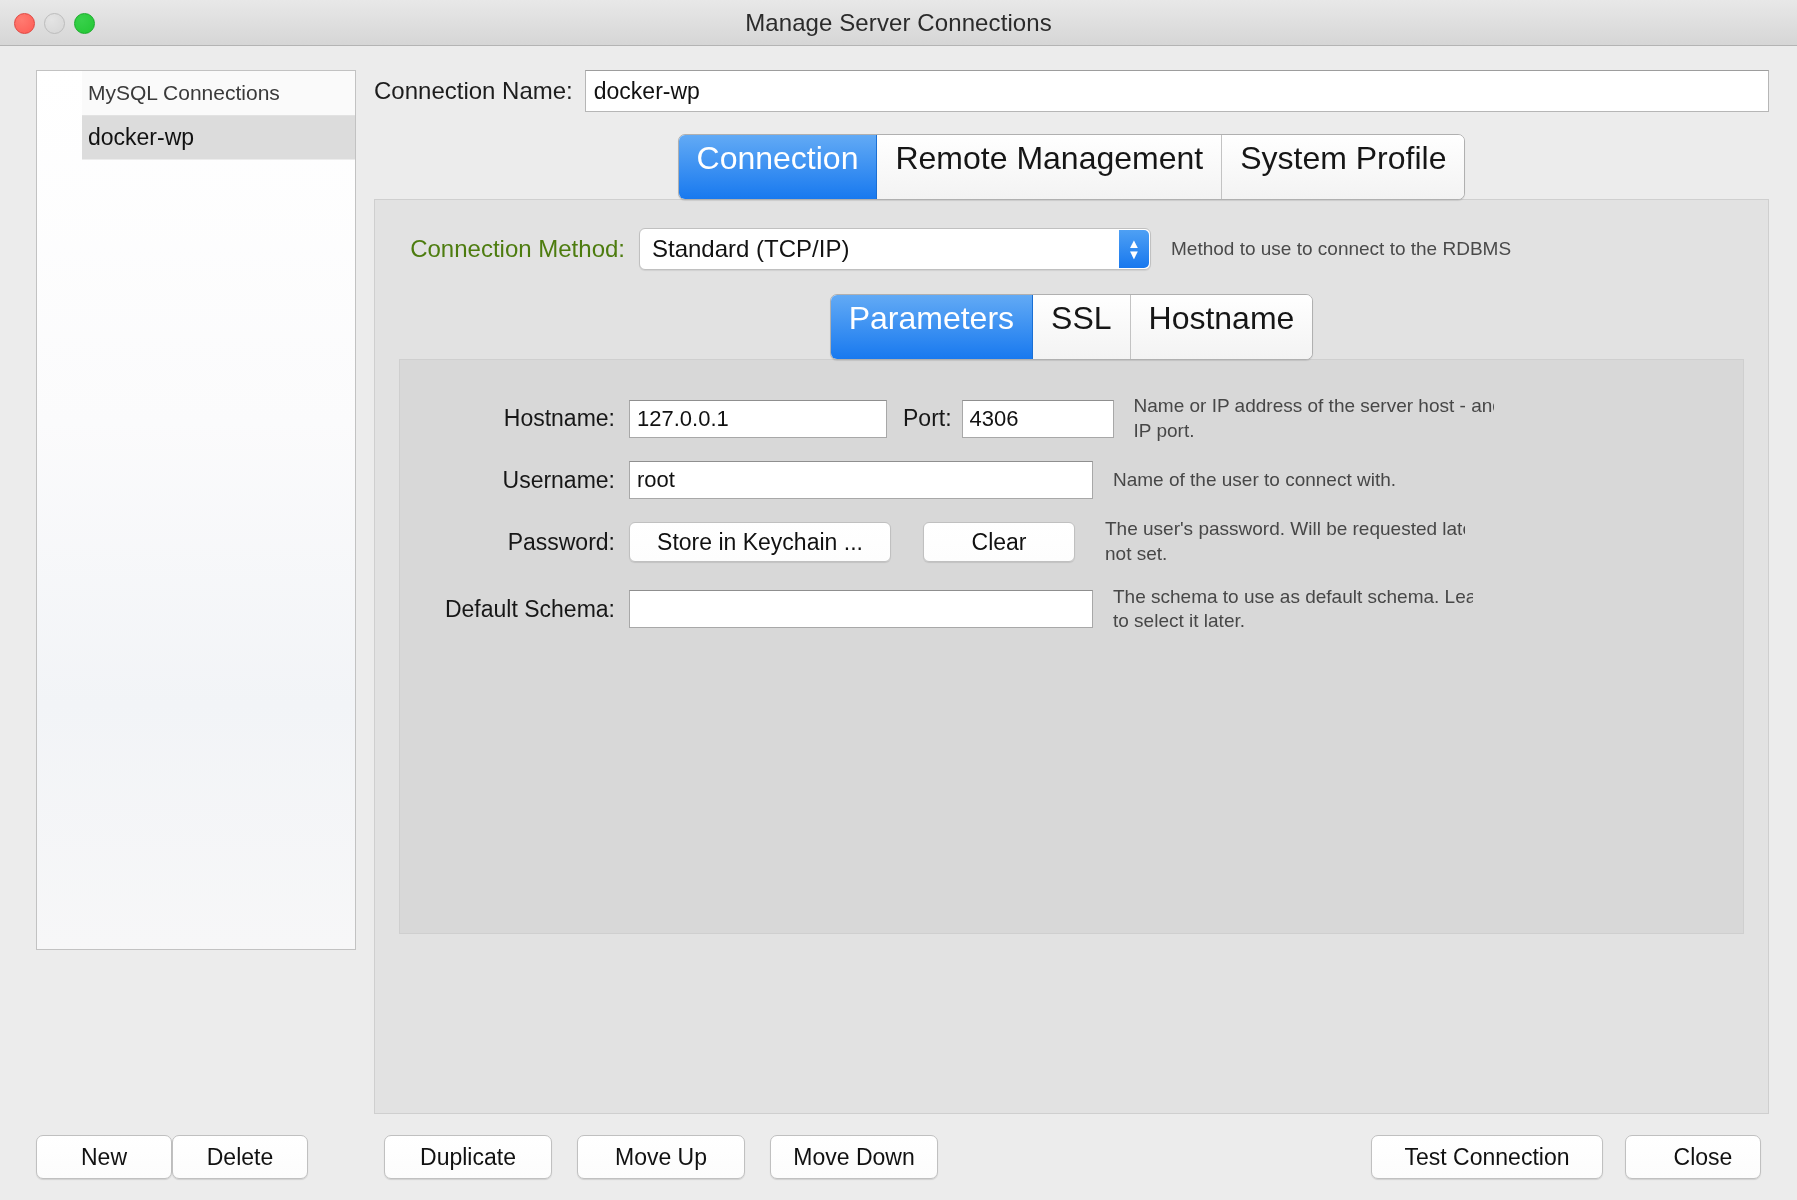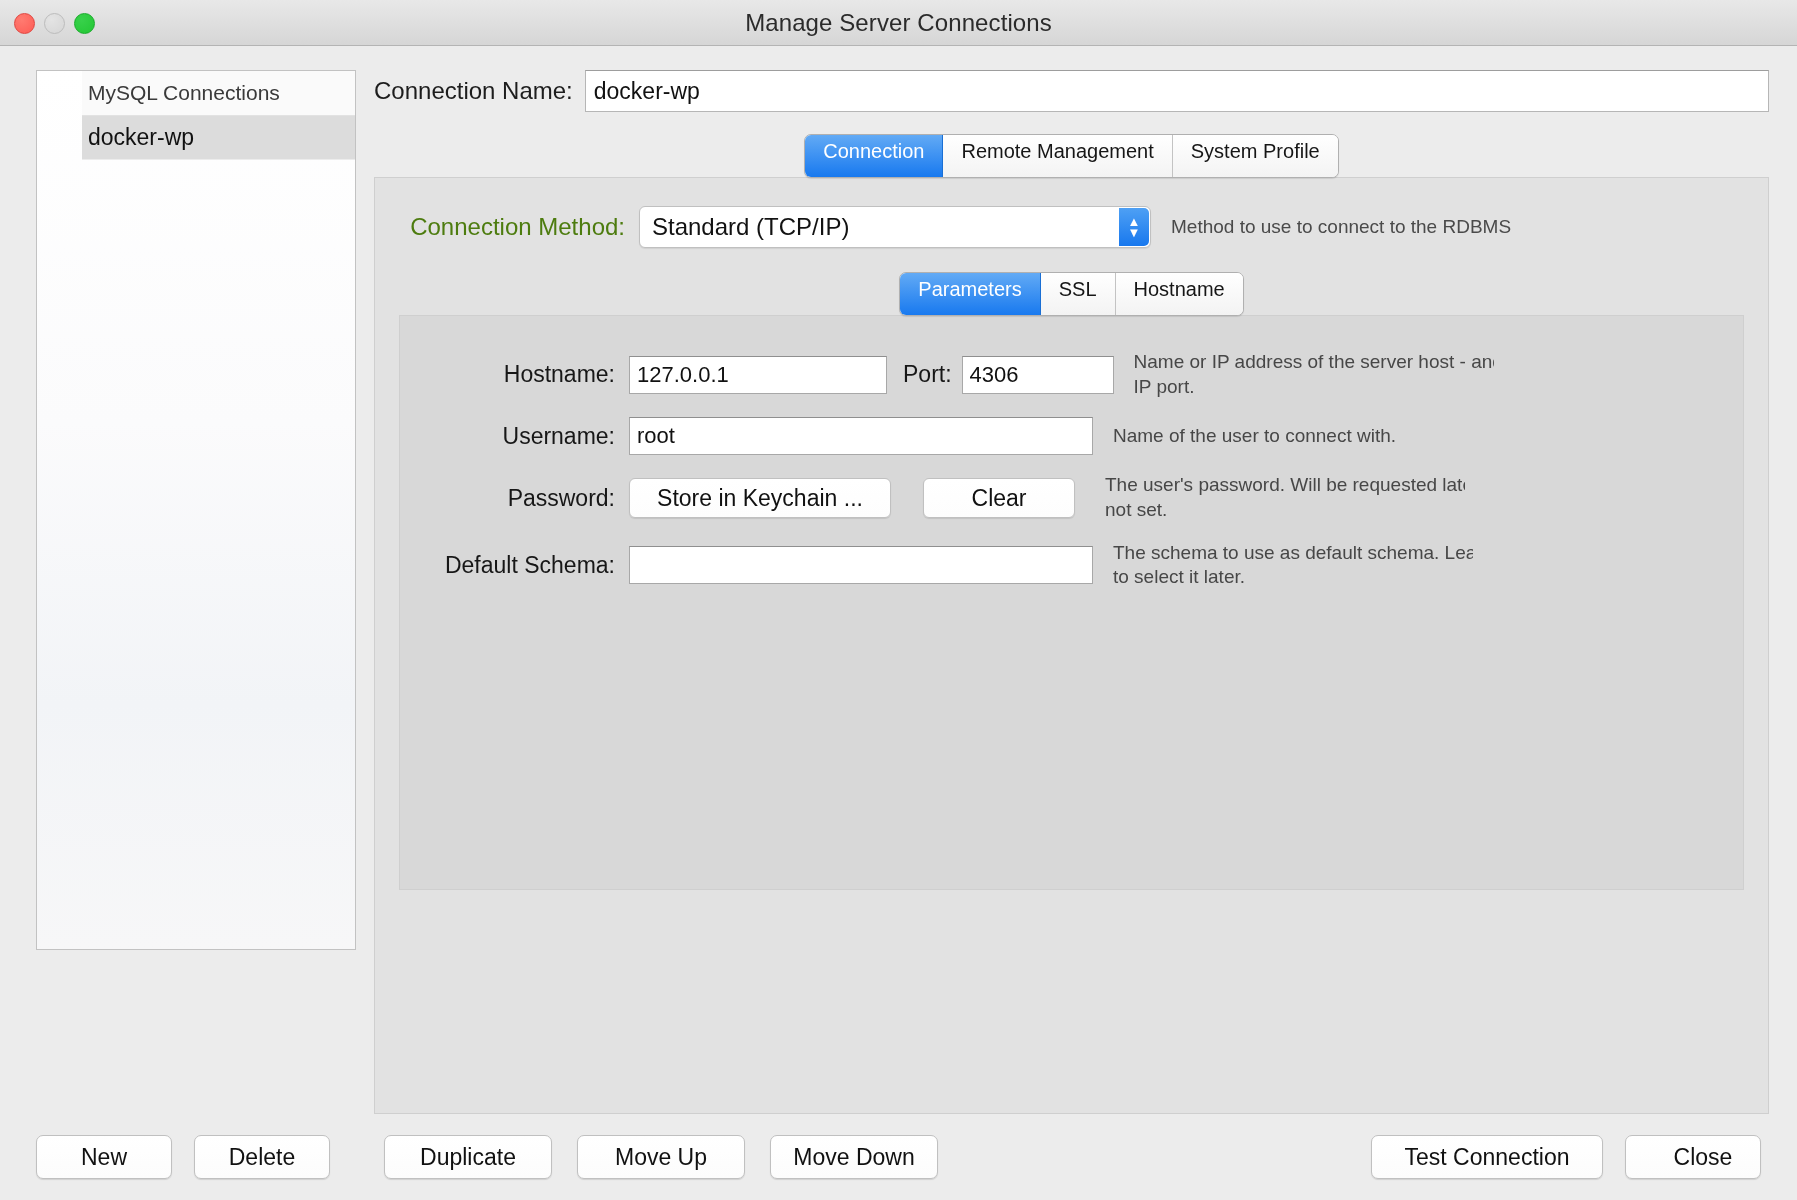--- a/index.html
+++ b/index.html
@@ -144,22 +144,22 @@
   }
   .tabstrip {
     display: flex;
     border: 1px solid #b0b0b0;
     border-radius: 7px;
     overflow: hidden;
     background: #fff;
     box-shadow: 0 1px 1px rgba(0,0,0,0.10);
   }
   .tab {
-    font-size: 20px;
-    padding: 5px 18px 14px 18px;
+    font-size: 32px;
+    padding: 5px 18px 22px 18px;
     background: linear-gradient(to bottom, #ffffff, #f3f3f3);
     color: #161616;
     border-right: 1px solid #c3c3c3;
     cursor: default;
     white-space: nowrap;
   }
   .tab:last-child { border-right: none; }
   .tab.active {
     background: linear-gradient(to bottom, #62aaf5, #1879ef);
     color: #ffffff;
@@ -322,21 +322,21 @@
     border: 1px solid #c0c0c0;
     border-radius: 7px;
     font-size: 23px;
     color: #111;
     font-family: "Liberation Sans", sans-serif;
     box-shadow: 0 1px 1px rgba(0,0,0,0.12);
     height: 44px;
     cursor: default;
     white-space: nowrap;
   }
-  .grp-left { display: flex; gap: 22px; width: 320px; }
+  .grp-left { display: flex; width: 320px; }
   .grp-left .fbtn { width: 136px; }
   .grp-mid { display: flex; gap: 25px; margin-left: 28px; }
   .grp-mid .fbtn { width: 168px; }
   .grp-right { display: flex; gap: 22px; margin-left: auto; }
   .test-btn { width: 232px; }
   .close-btn { width: 136px; padding-left: 20px; }
 </style>
 </head>
 <body>
 

